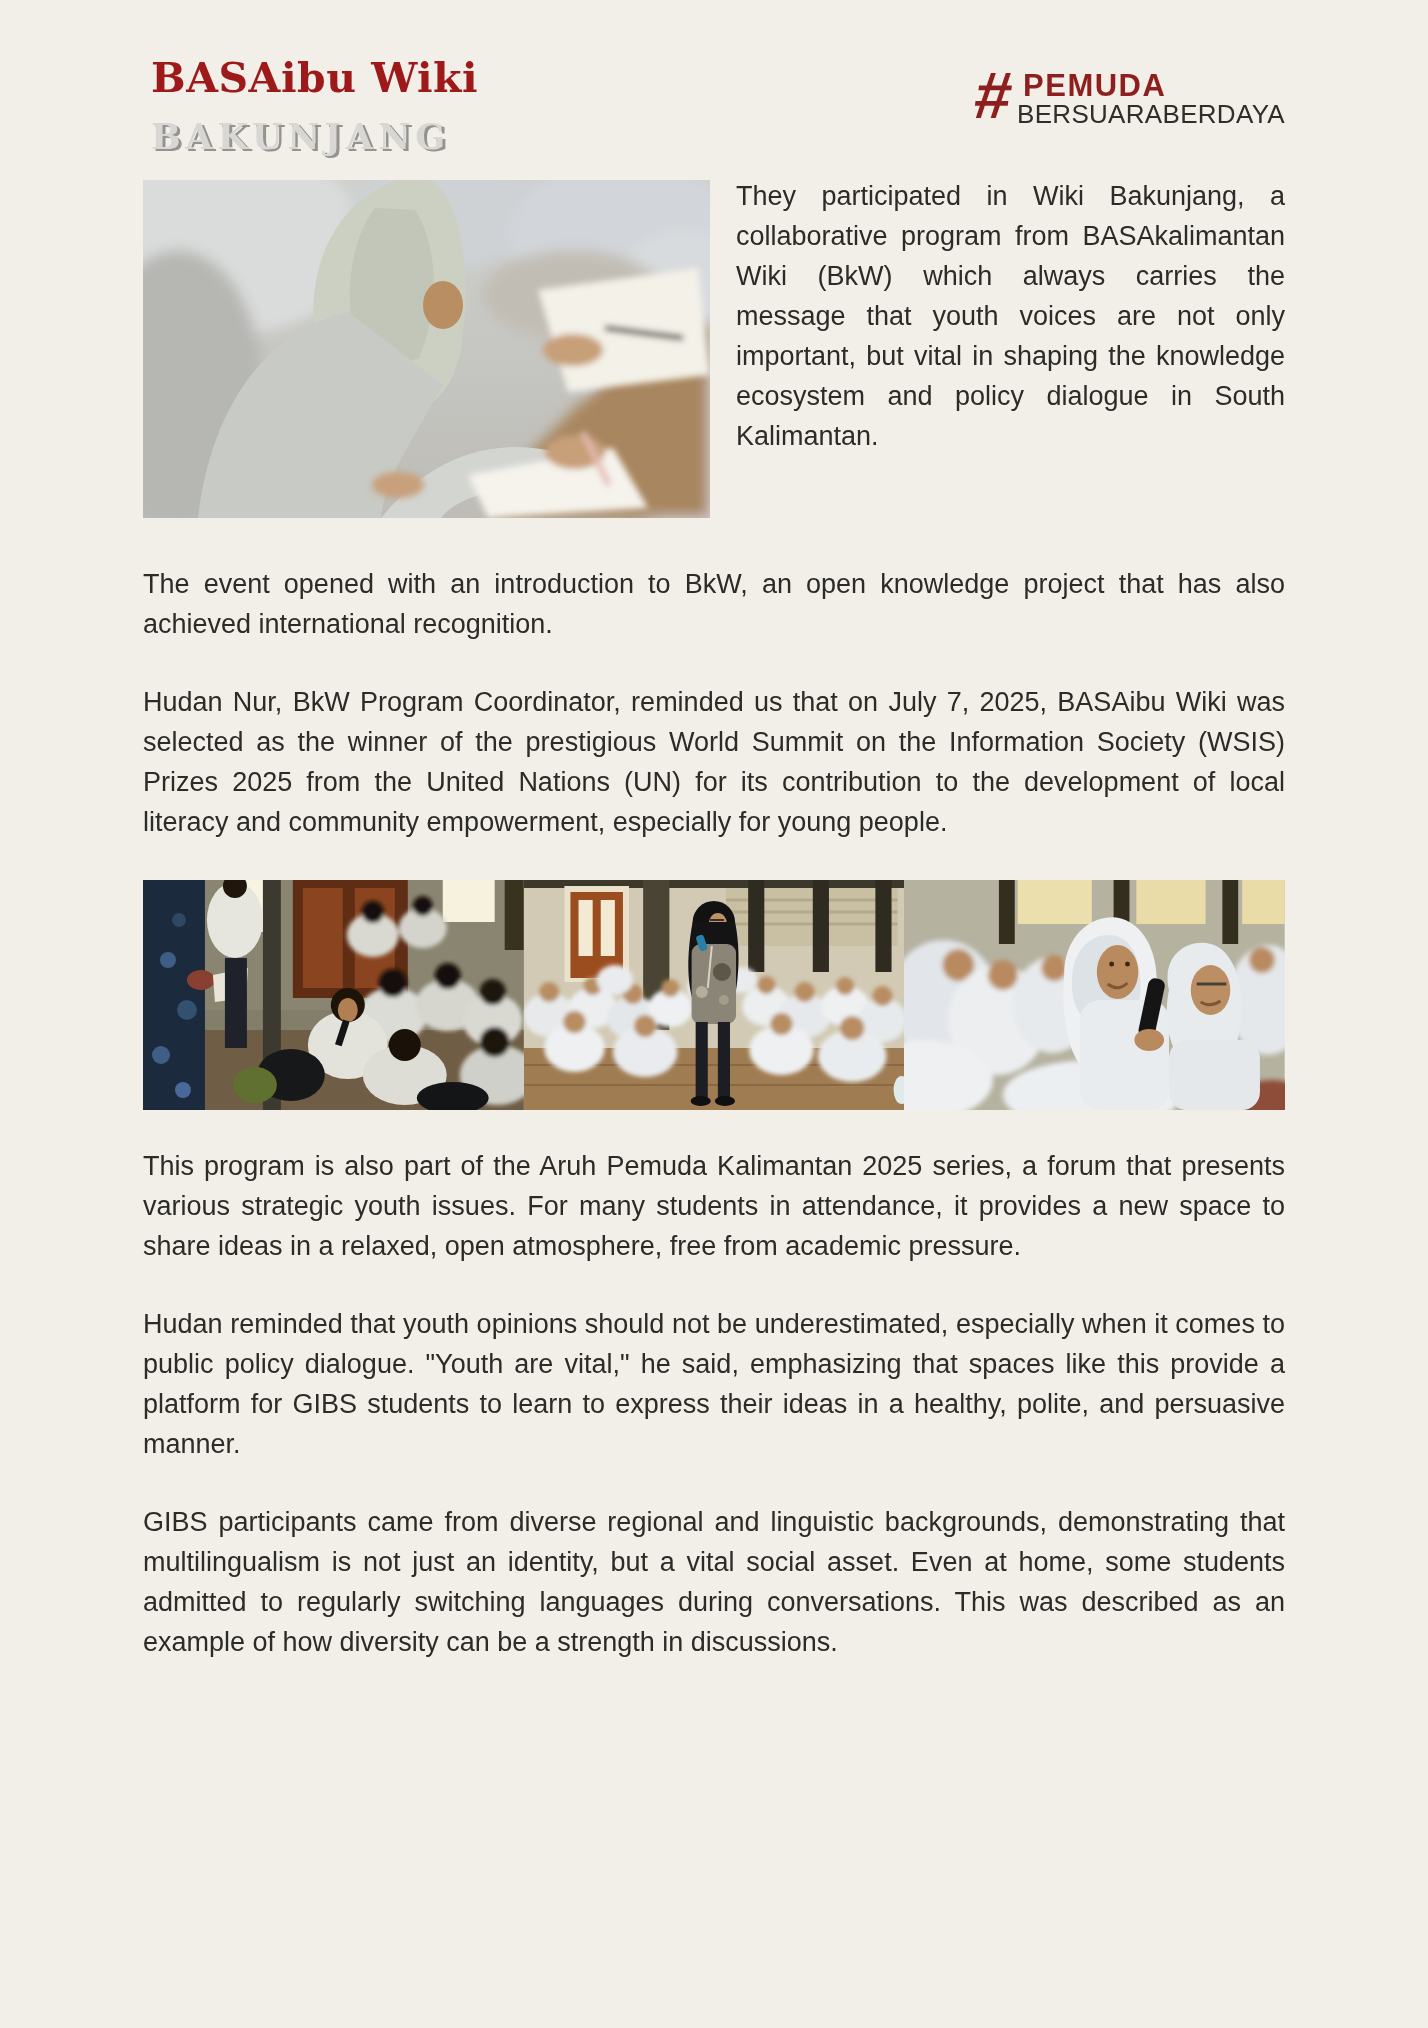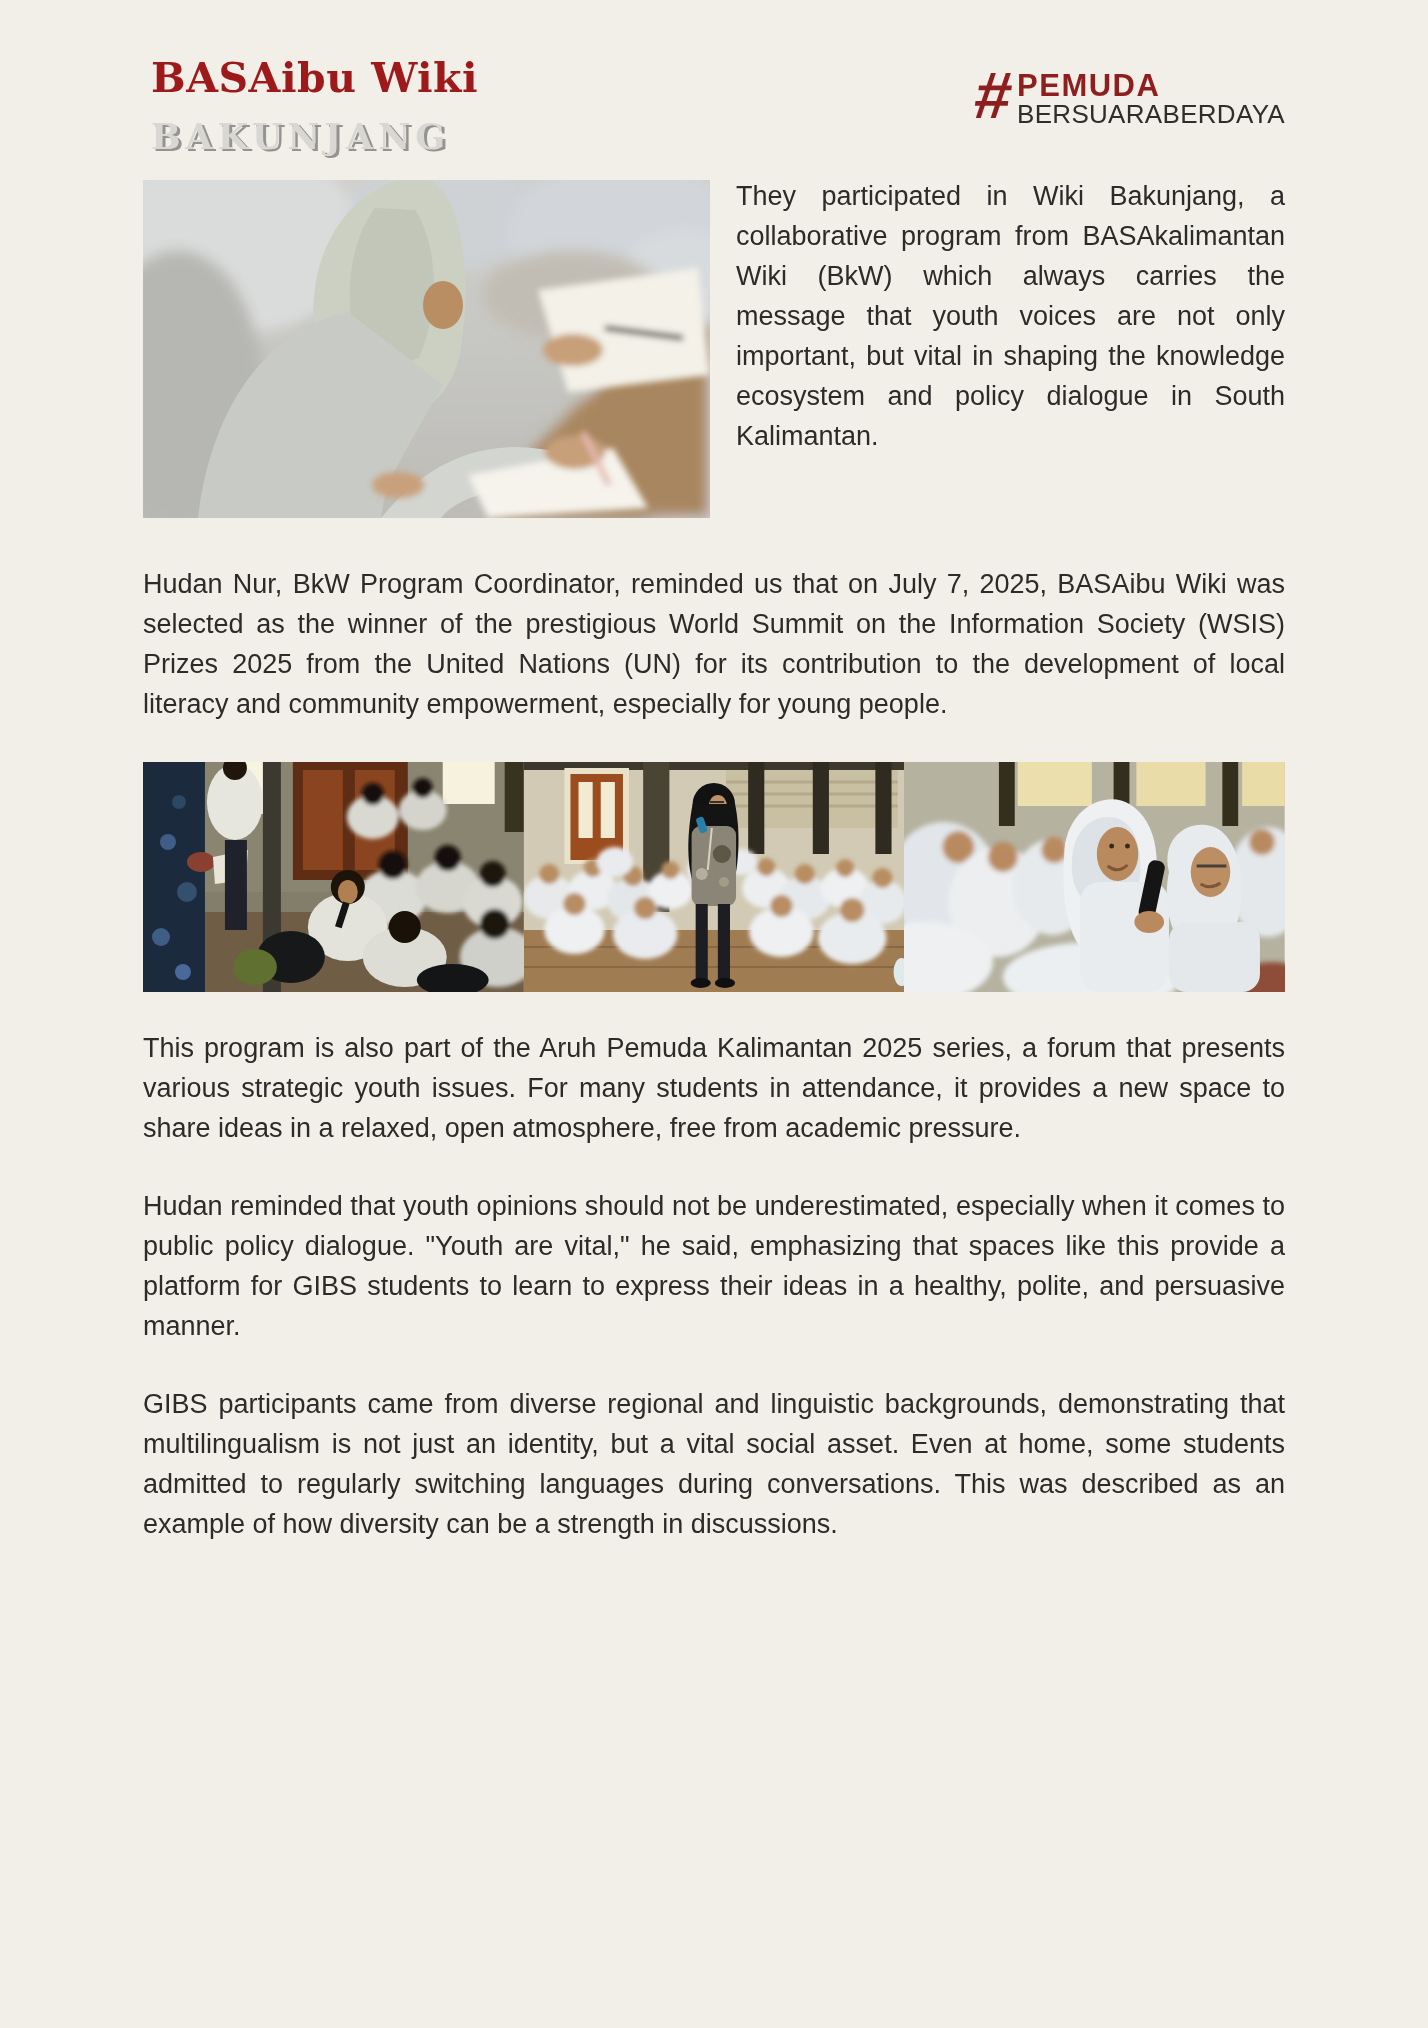--- a/index.html
+++ b/index.html
@@ -28,21 +28,21 @@
     font-family:"DejaVu Serif", serif;font-weight:bold;
     font-size:35px;line-height:1;color:#d8d7d3;letter-spacing:5px;
     text-shadow:3px 2px 0 #94938f;margin-top:20px;
   }
   .pemuda{display:flex;align-items:flex-start;margin-top:10px;}
   .pemuda-hash{
     font-weight:900;font-size:66px;line-height:.82;color:#8f1f1f;
     transform:skewX(-7deg);margin-right:5px;
   }
   .pemuda-text{display:flex;flex-direction:column;padding-top:2px;}
-  .pemuda-title{font-weight:800;font-size:31px;line-height:1.0;color:#8f1f1f;letter-spacing:1.5px;}
+  .pemuda-title{font-weight:800;font-size:31px;line-height:1.0;color:#8f1f1f;letter-spacing:1.5px;margin-left:6px;}
   .pemuda-sub{font-weight:400;font-size:26px;line-height:1.05;color:#2f2e2b;letter-spacing:.3px;}
   
   h1{
     margin:0 0 34px 0;
     font-weight:800;font-size:39px;line-height:55px;
     color:#16140f;letter-spacing:-.2px;
   }
   h1 span{display:block;}
   
   p.body-par{
@@ -122,20 +122,21 @@
           <polygon points="325,295 470,268 505,328 345,338" fill="#f5f3ec"></polygon>
           <ellipse cx="432" cy="272" rx="30" ry="17" fill="#c79f78"></ellipse>
           <line x1="440" y1="252" x2="466" y2="305" stroke="#e5bab0" stroke-width="6"></line>
           <ellipse cx="255" cy="305" rx="26" ry="13" fill="#c9a07b"></ellipse>
         </g>
       </svg>
     </figure>
     <p class="body-par">They participated in Wiki Bakunjang, a collaborative program from BASAkalimantan Wiki (BkW) which always carries the message that youth voices are not only important, but vital in shaping the knowledge ecosystem and policy dialogue in South Kalimantan.</p>
   </section>
 
+  <p class="body-par">The event opened with an introduction to BkW, an open knowledge project that has also achieved international recognition.</p>
   <p class="body-par">Hudan Nur, BkW Program Coordinator, reminded us that on July 7, 2025, BASAibu Wiki was selected as the winner of the prestigious World Summit on the Information Society (WSIS) Prizes 2025 from the United Nations (UN) for its contribution to the development of local literacy and community empowerment, especially for young people.</p>
 
   <div class="photo-strip">
 
     <figure>
       <svg viewBox="0 0 381 230" preserveAspectRatio="none" aria-hidden="true">
         <defs>
             <filter id="ablur">
               <feGaussianBlur stdDeviation="2"></feGaussianBlur>
             </filter>

